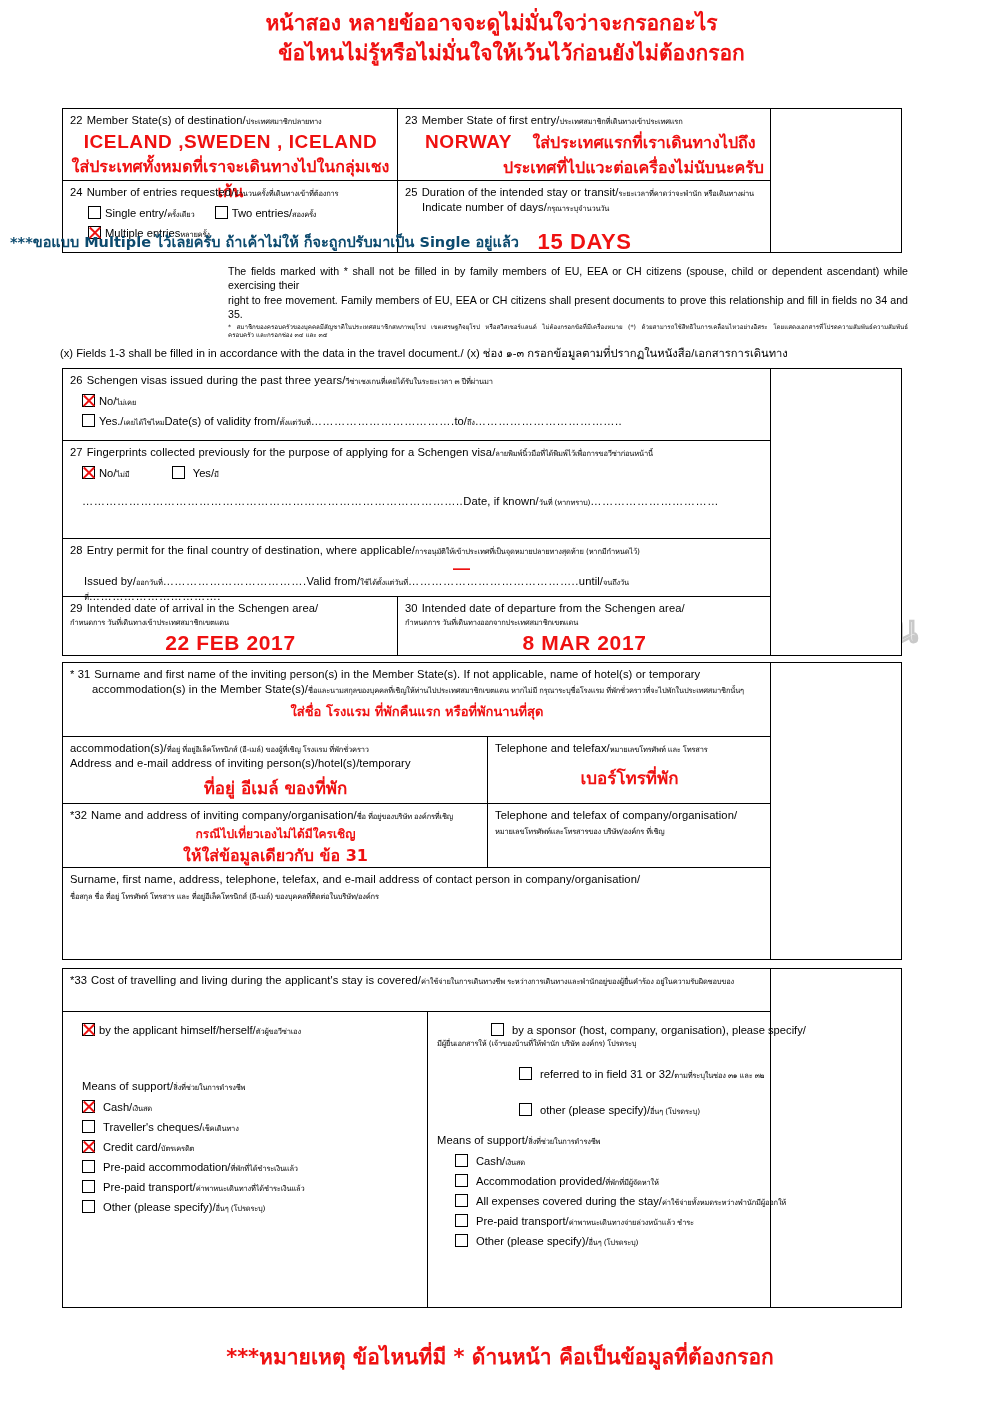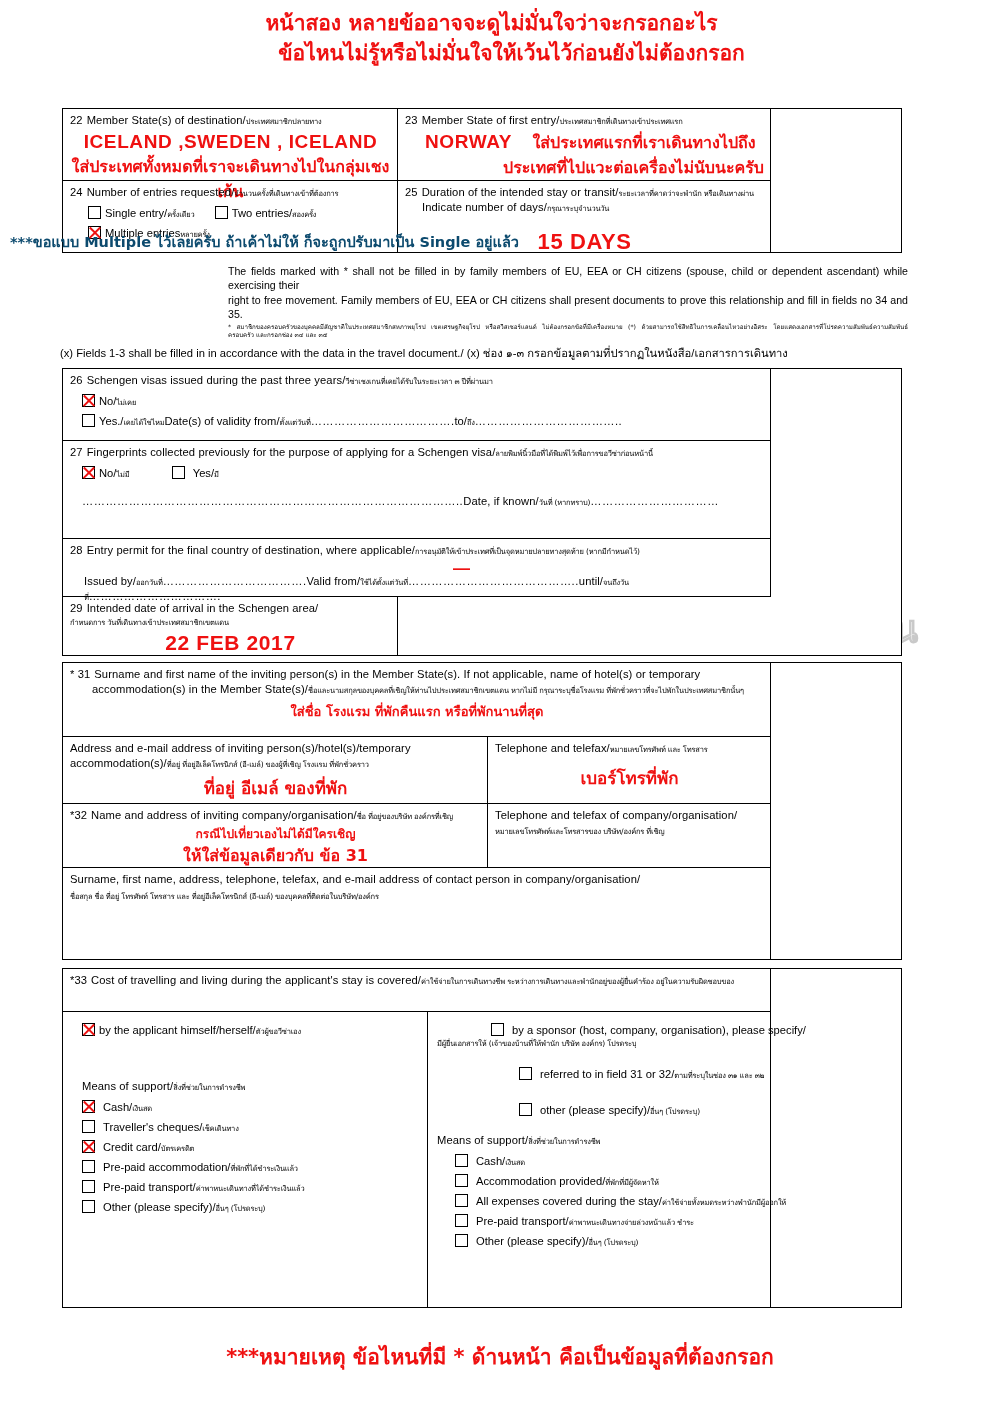--- a/index.html
+++ b/index.html
@@ -275,43 +275,52 @@
   <div class="cell br" style="left:0; top:228px; width:335px; height:58px;">
     <div class="lbl">
       <span class="num">29</span><span>Intended date of arrival in the Schengen area/</span>
     </div>
     <div class="th-small">กำหนดการ วันที่เดินทางเข้าประเทศสมาชิกเขตแดน</div>
     <div style="text-align:center;margin-top:3px;">
       <span class="entry-big" style="font-size:21px;">22 FEB 2017</span>
     </div>
   </div>
 
+  <div class="cell br" style="left:335px; top:228px; width:373px; height:58px;">
+    <div class="lbl">
+      <span class="num">30</span><span>Intended date of departure from the Schengen area/</span>
+    </div>
+    <div class="th-small">กำหนดการ วันที่เดินทางออกจากประเทศสมาชิกเขตแดน</div>
+    <div style="text-align:center;margin-top:3px;">
+      <span class="entry-big" style="font-size:21px;">8 MAR 2017</span>
+    </div>
+  </div>
 
   <div class="cell" style="left:708px; top:0; width:129px; height:286px;"></div>
 </div>
 
 <div class="frame" style="left:62px; top:662px; width:840px; height:298px;">
 
   <div class="cell br bb" style="left:0; top:0; width:708px; height:74px;">
     <div class="lbl">
       <span class="num">* 31</span><span>Surname and first name of the inviting person(s) in the Member State(s). If not applicable, name of hotel(s) or temporary</span>
     </div>
     <div class="lbl" style="padding-left:22px;">
       <span>accommodation(s) in the Member State(s)/</span><span class="th-small">ชื่อและนามสกุลของบุคคลที่เชิญให้ท่านไปประเทศสมาชิกเขตแดน หากไม่มี กรุณาระบุชื่อโรงแรม ที่พักชั่วคราวที่จะไปพักในประเทศสมาชิกนั้นๆ</span>
     </div>
     <div style="text-align:center;margin-top:4px;">
       <span class="entry-th" style="font-size:13px;">ใส่ชื่อ โรงแรม ที่พักคืนแรก หรือที่พักนานที่สุด</span>
     </div>
   </div>
 
   <div class="cell br bb" style="left:0; top:74px; width:425px; height:67px;">
+    <div class="lbl">
+      <span>accommodation(s)/</span><span class="th-small">ที่อยู่ ที่อยู่อิเล็คโทรนิกส์ (อี-เมล์) ของผู้ที่เชิญ โรงแรม ที่พักชั่วคราว</span>
+    </div>
     <div class="lbl">Address and e-mail address of inviting person(s)/hotel(s)/temporary</div>
-    <div class="lbl">
-      <span>accommodation(s)/</span><span class="th-small">ที่อยู่ ที่อยู่อิเล็คโทรนิกส์ (อี-เมล์) ของผู้ที่เชิญ โรงแรม ที่พักชั่วคราว</span>
-    </div>
     <div style="text-align:center;margin-top:3px;">
       <span class="entry-th" style="font-size:17px;">ที่อยู่ อีเมล์ ของที่พัก</span>
     </div>
   </div>
 
   <div class="cell br bb" style="left:425px; top:74px; width:283px; height:67px;">
     <div class="lbl">
       <span>Telephone and telefax/</span><span class="th-small">หมายเลขโทรศัพท์ และ โทรสาร</span>
     </div>
     <div style="text-align:center;margin-top:8px;">

